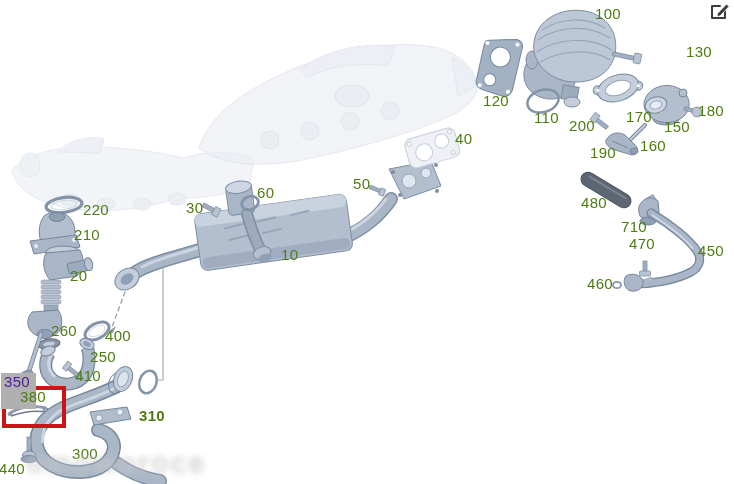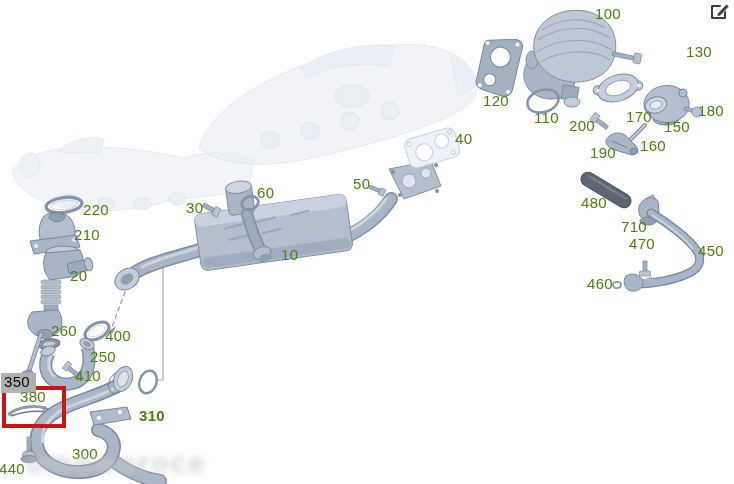--- a/index.html
+++ b/index.html
@@ -1,21 +1,21 @@
 <!DOCTYPE html>
 <html><head>
 <meta charset="utf-8">
 <style>
   html,body{margin:0;padding:0;background:#fff;}
   .stage{position:relative;width:734px;height:484px;background:#fff;overflow:hidden;
          font-family:"Liberation Sans",sans-serif;}
   .parts-svg{position:absolute;left:0;top:0;}
   .part-label{position:absolute;font-size:15px;line-height:1.1;color:#4d7c0f;
               letter-spacing:.3px;white-space:nowrap;cursor:default;}
-  .part-label.highlighted{background:#b0b0b0;color:#000000;padding:1px 6px 2px 3px;}
+  .part-label.highlighted{background:#b0b0b0;color:#4c1d95;padding:1px 6px 18px 3px;}
   .highlight-box{position:absolute;border:4px solid #cc1417;background:transparent;}
   .watermark{position:absolute;left:26px;top:447px;width:230px;font-size:29px;font-weight:bold;
              color:#c9c9c9;letter-spacing:2px;filter:blur(3px);opacity:.8;user-select:none;}
   .expand-btn{position:absolute;left:707px;top:0px;width:24px;height:24px;border:none;
               background:transparent;padding:0;cursor:pointer;}
 </style>
 </head>
 <body>
 
 <div class="stage">

